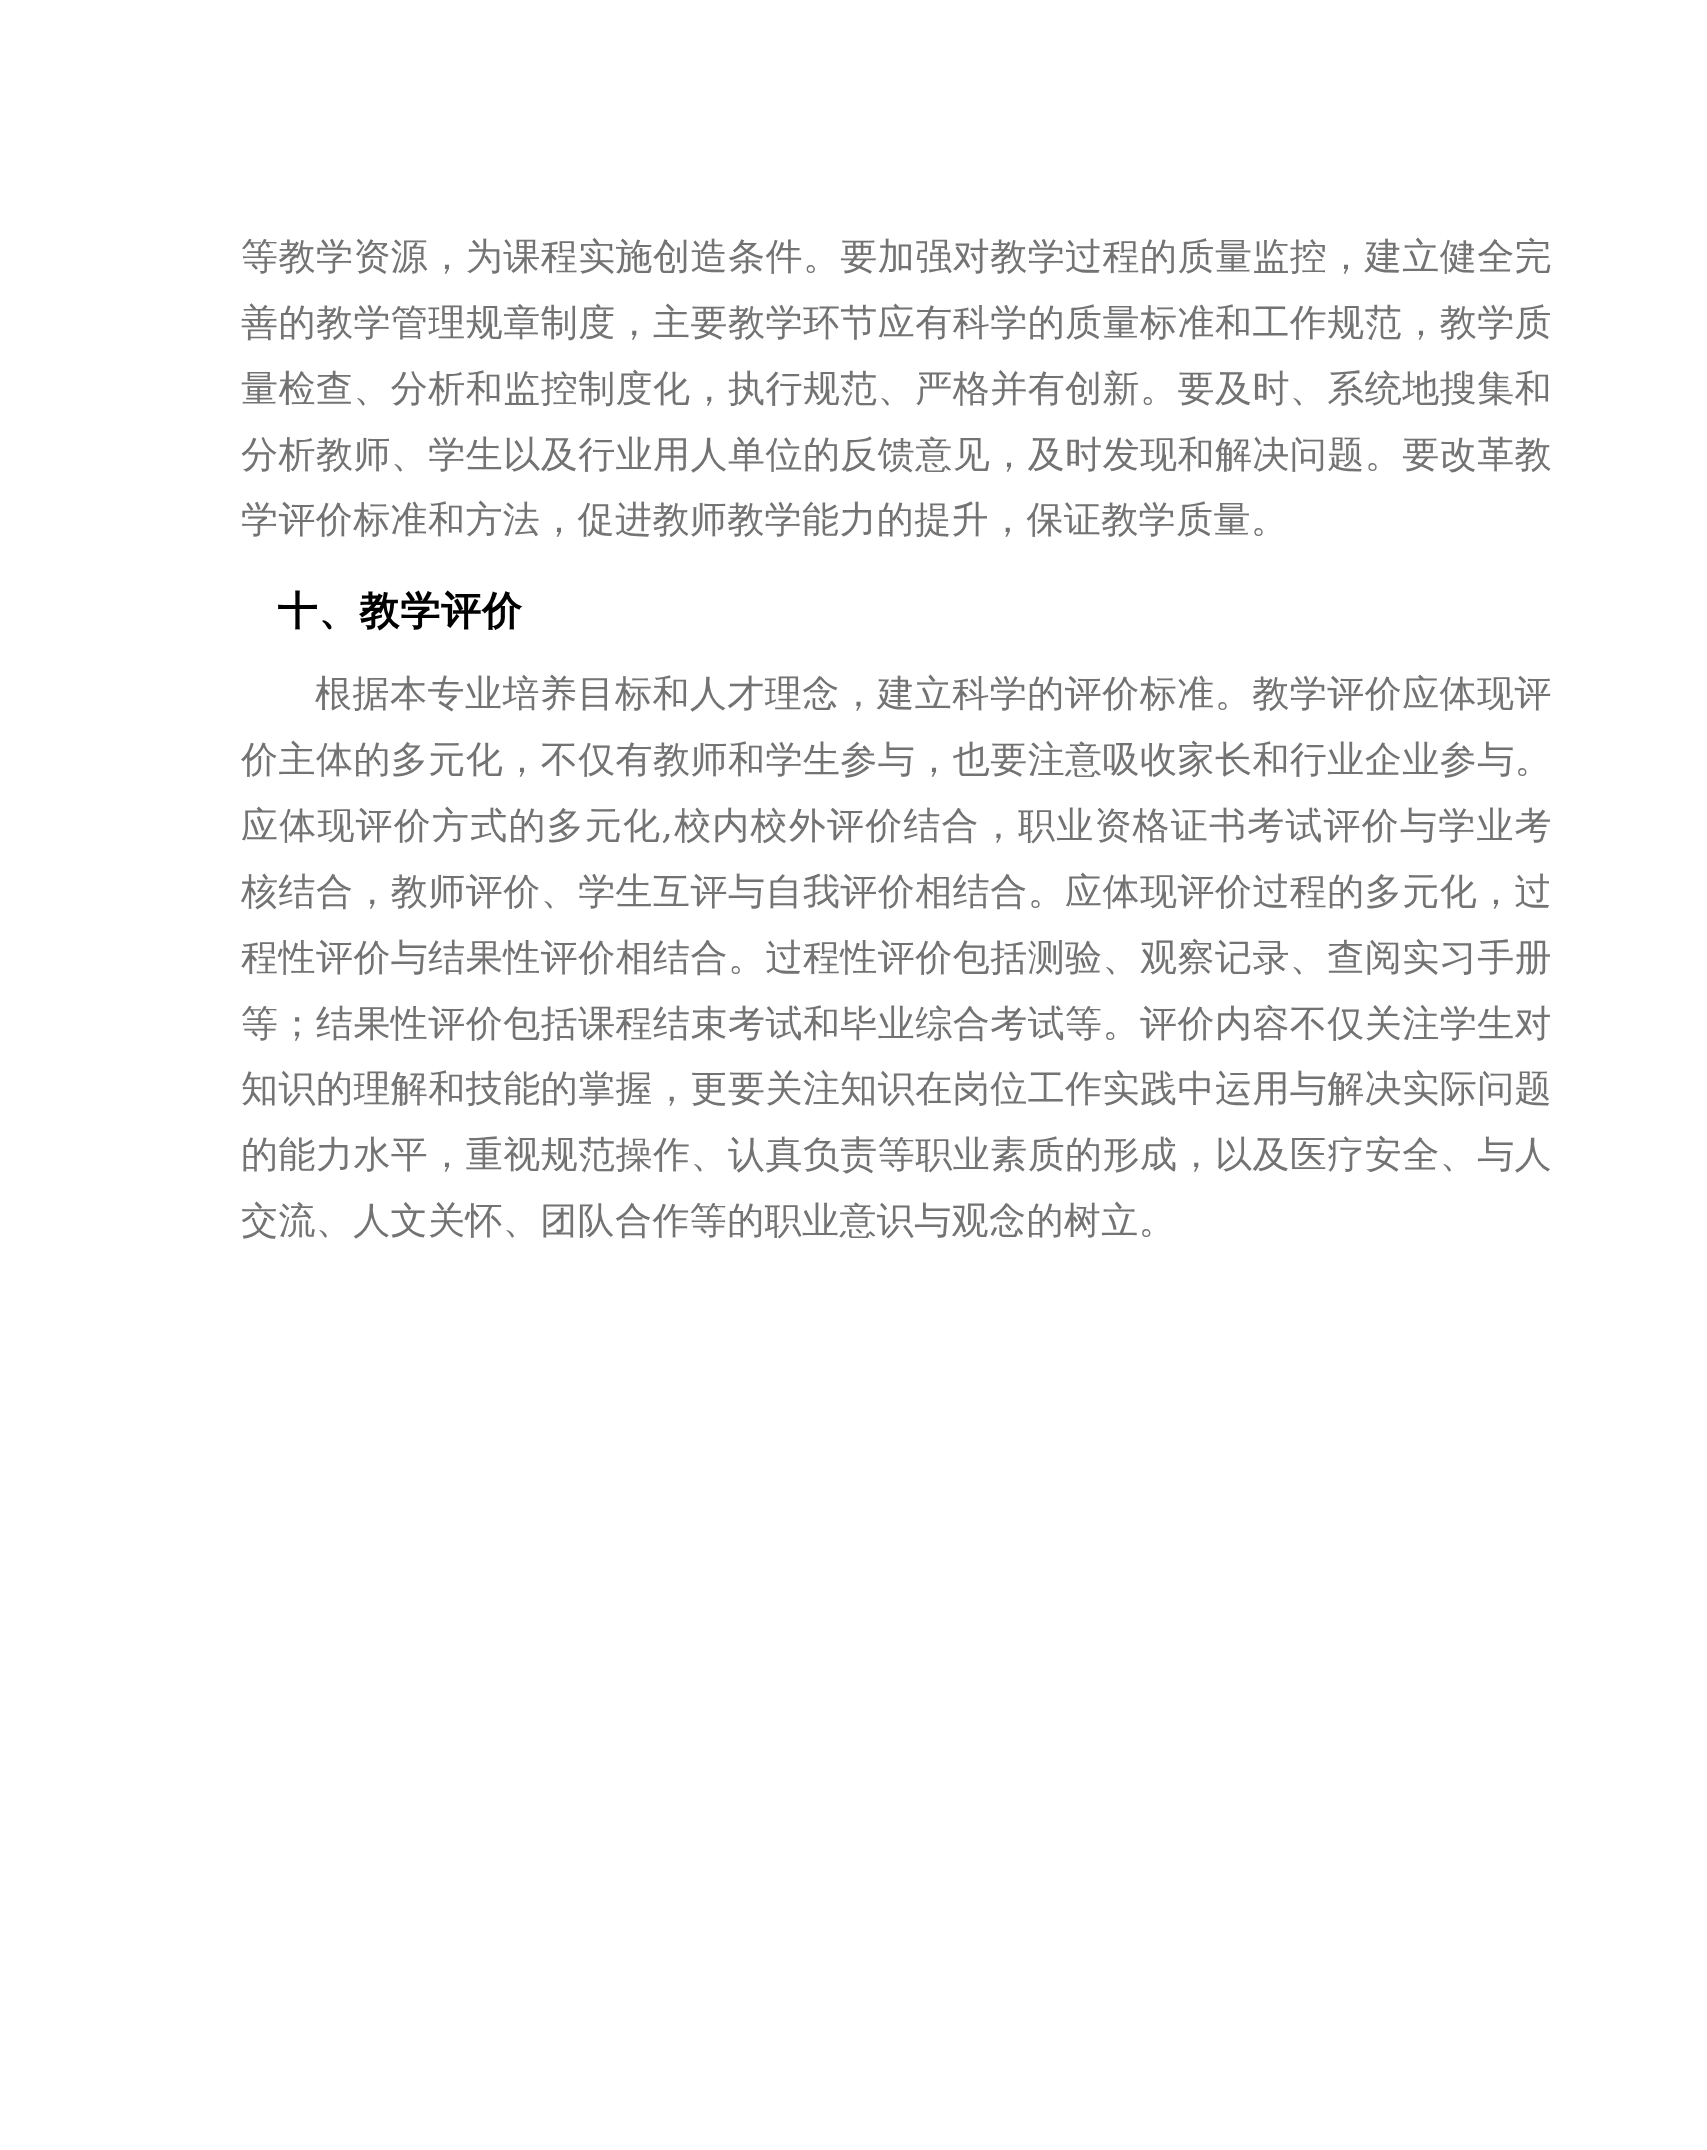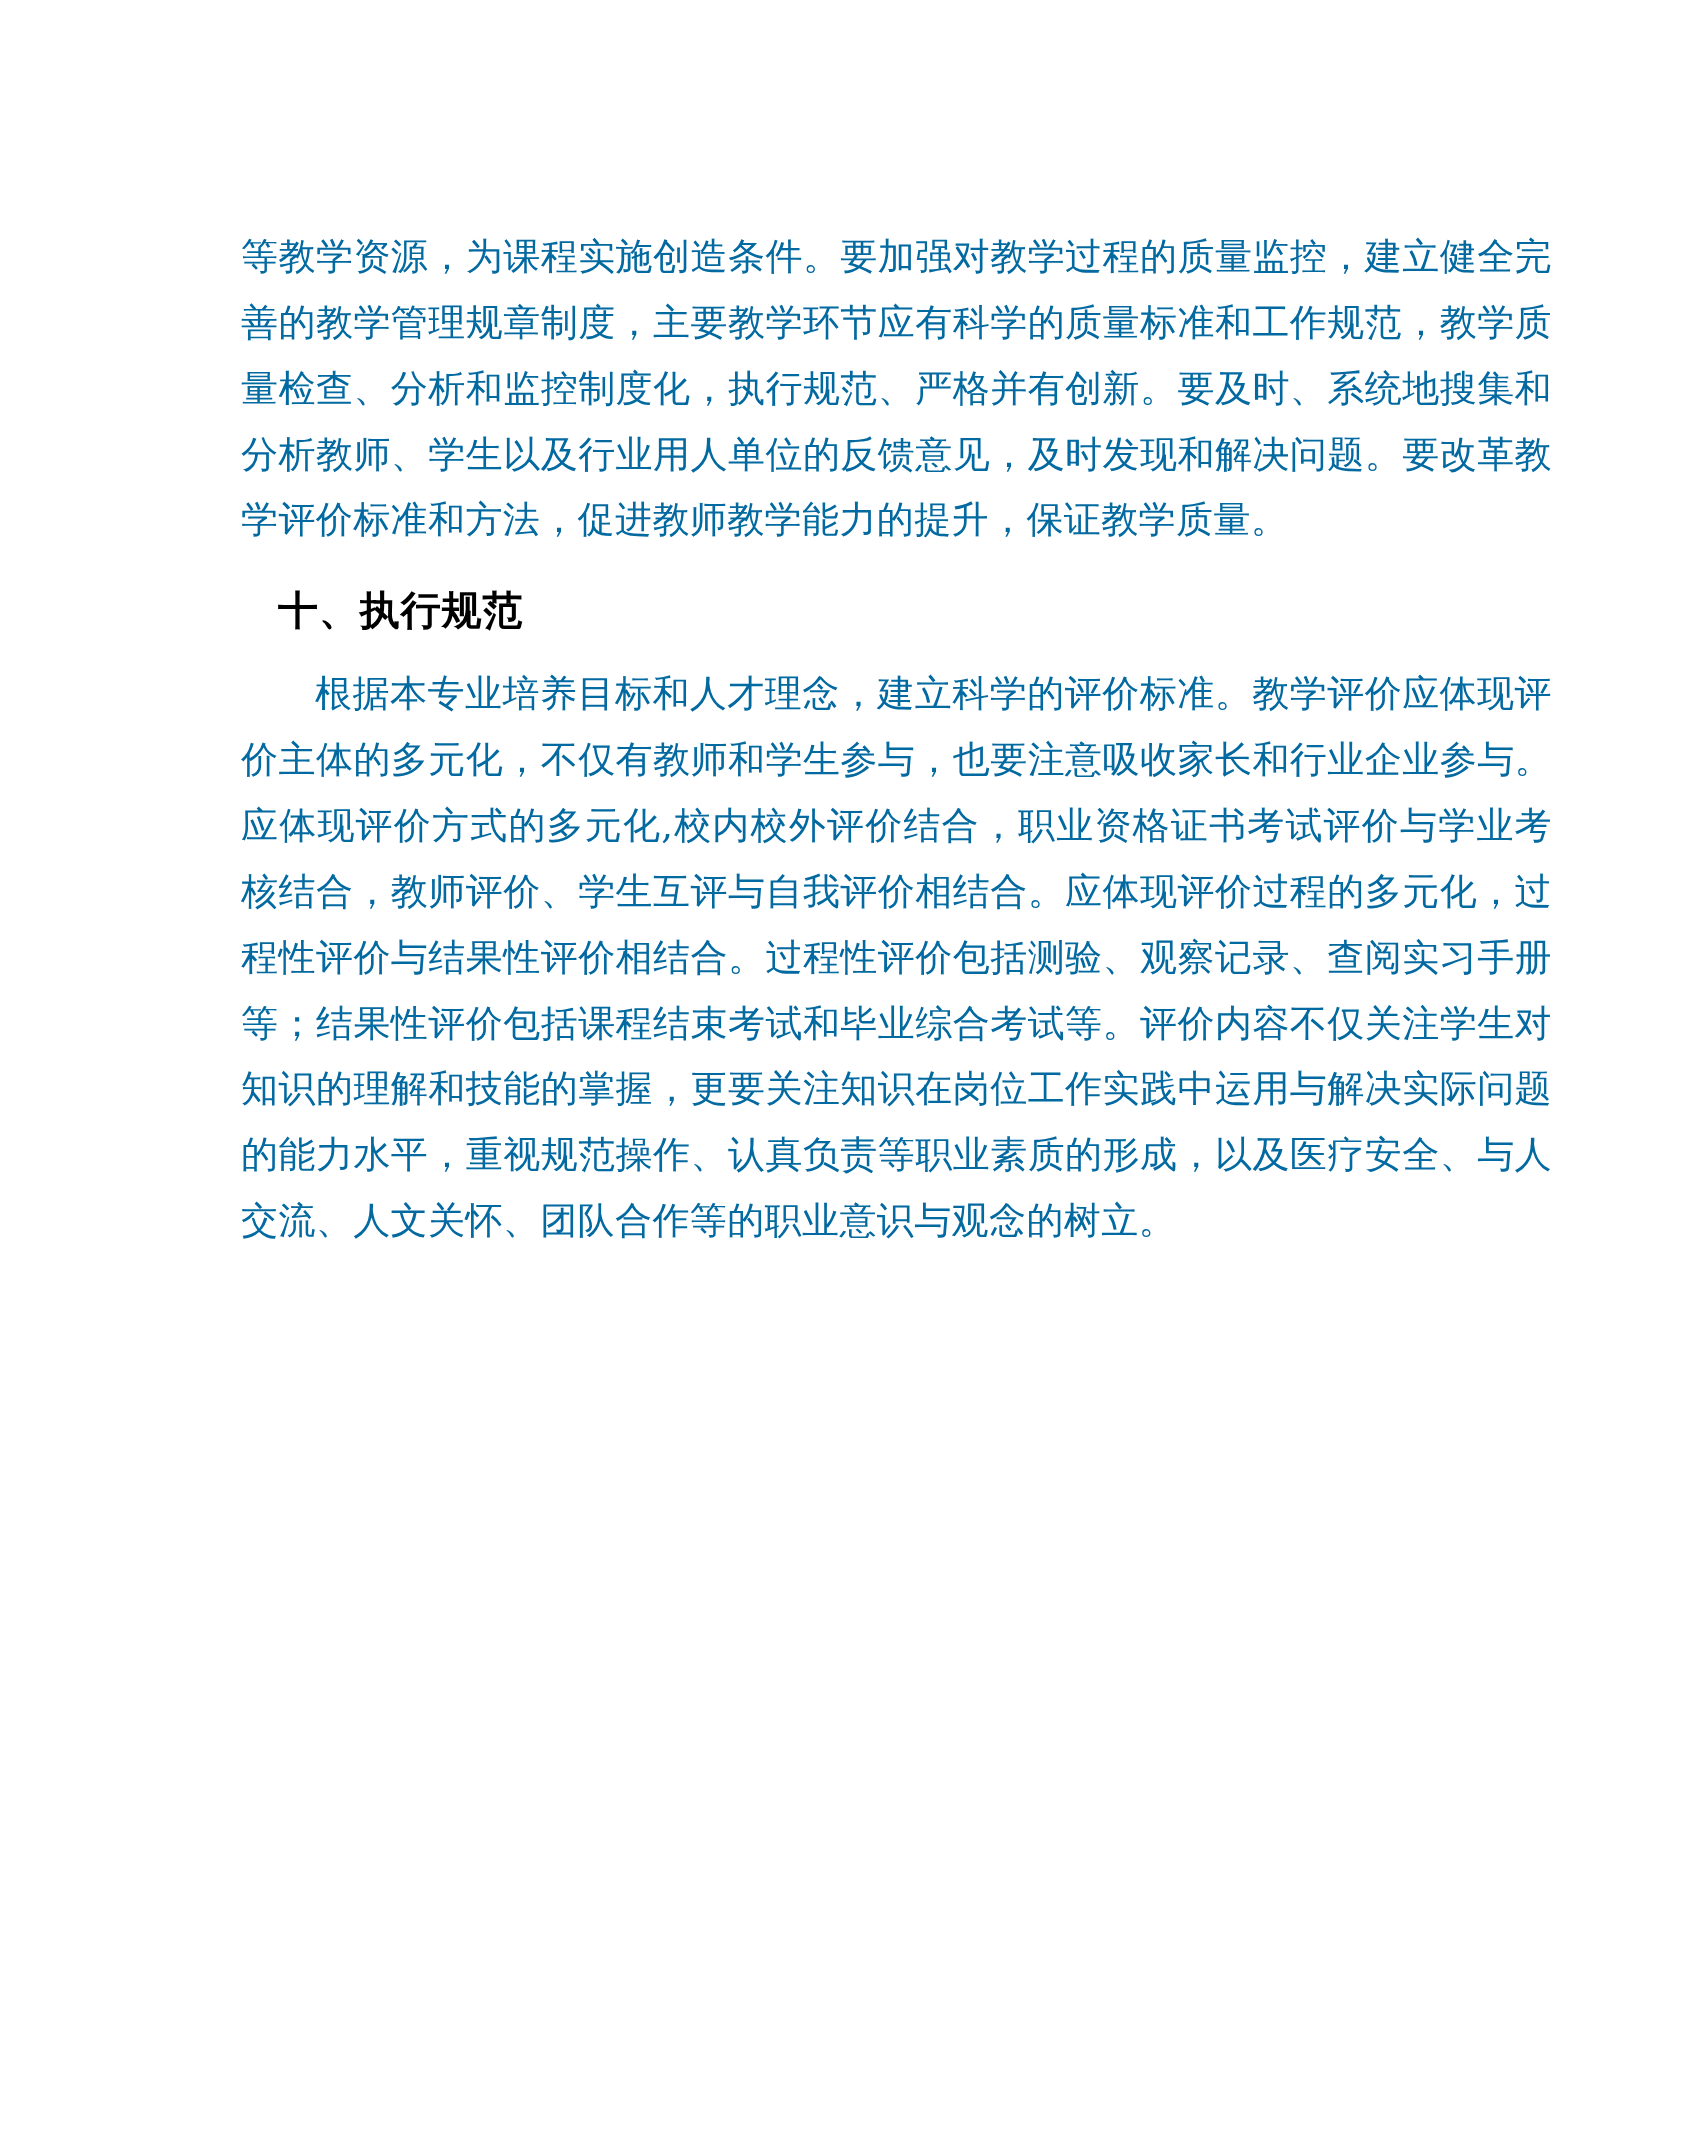--- a/index.html
+++ b/index.html
@@ -14,21 +14,21 @@
     background: #ffffff;
     box-sizing: border-box;
     padding: 224px 155px 120px 241px;
     font-family: "DejaVu Serif", serif;
   }
   .doc-body {
     display: block;
   }
   p {
     margin: 0;
-    color: #0369a1;
+    color: #737373;
     font-size: 37px;
     line-height: 1.78;
     letter-spacing: 0.4px;
     text-align: justify;
     text-justify: inter-ideograph;
   }
   p.cont {
     text-indent: 0;
   }
   p.indent {
@@ -49,21 +49,21 @@
   }
 </style>
 </head>
 <body>
 
 <div class="page">
   <div class="doc-body">
 
     <p class="cont">等教学资源，为课程实施创造条件。要加强对教学过程的质量监控，建立健全完善的教学管理规章制度，主要教学环节应有科学的质量标准和工作规范，教学质量检查、分析和监控制度化，执行规范、严格并有创新。要及时、系统地搜集和分析教师、学生以及行业用人单位的反馈意见，及时发现和解决问题。要改革教学评价标准和方法，促进教师教学能力的提升，保证教学质量。</p>
 
-    <h2 class="section-heading">十、执行规范</h2>
+    <h2 class="section-heading">十、教学评价</h2>
 
     <p class="indent">根据本专业培养目标和人才理念，建立科学的评价标准。教学评价应体现评价主体的多元化，不仅有教师和学生参与，也要注意吸收家长和行业企业参与。应体现评价方式的多元化,校内校外评价结合，职业资格证书考试评价与学业考核结合，教师评价、学生互评与自我评价相结合。应体现评价过程的多元化，过程性评价与结果性评价相结合。过程性评价包括测验、观察记录、查阅实习手册等；结果性评价包括课程结束考试和毕业综合考试等。评价内容不仅关注学生对知识的理解和技能的掌握，更要关注知识在岗位工作实践中运用与解决实际问题的能力水平，重视规范操作、认真负责等职业素质的形成，以及医疗安全、与人交流、人文关怀、团队合作等的职业意识与观念的树立。</p>
 
     <div class="gap"></div>
 
 
   </div>
 </div>
 
 

